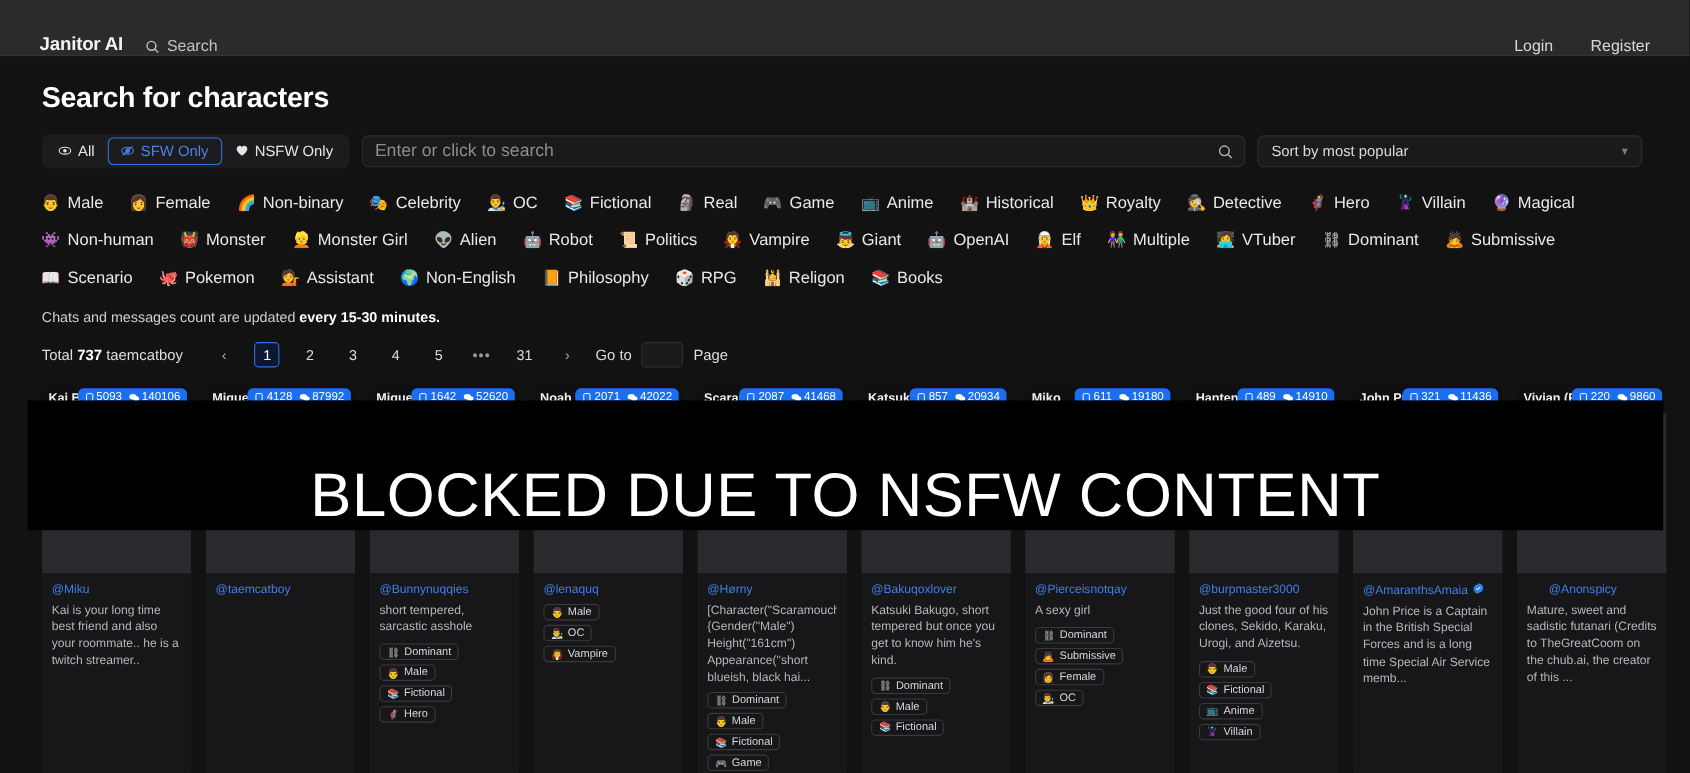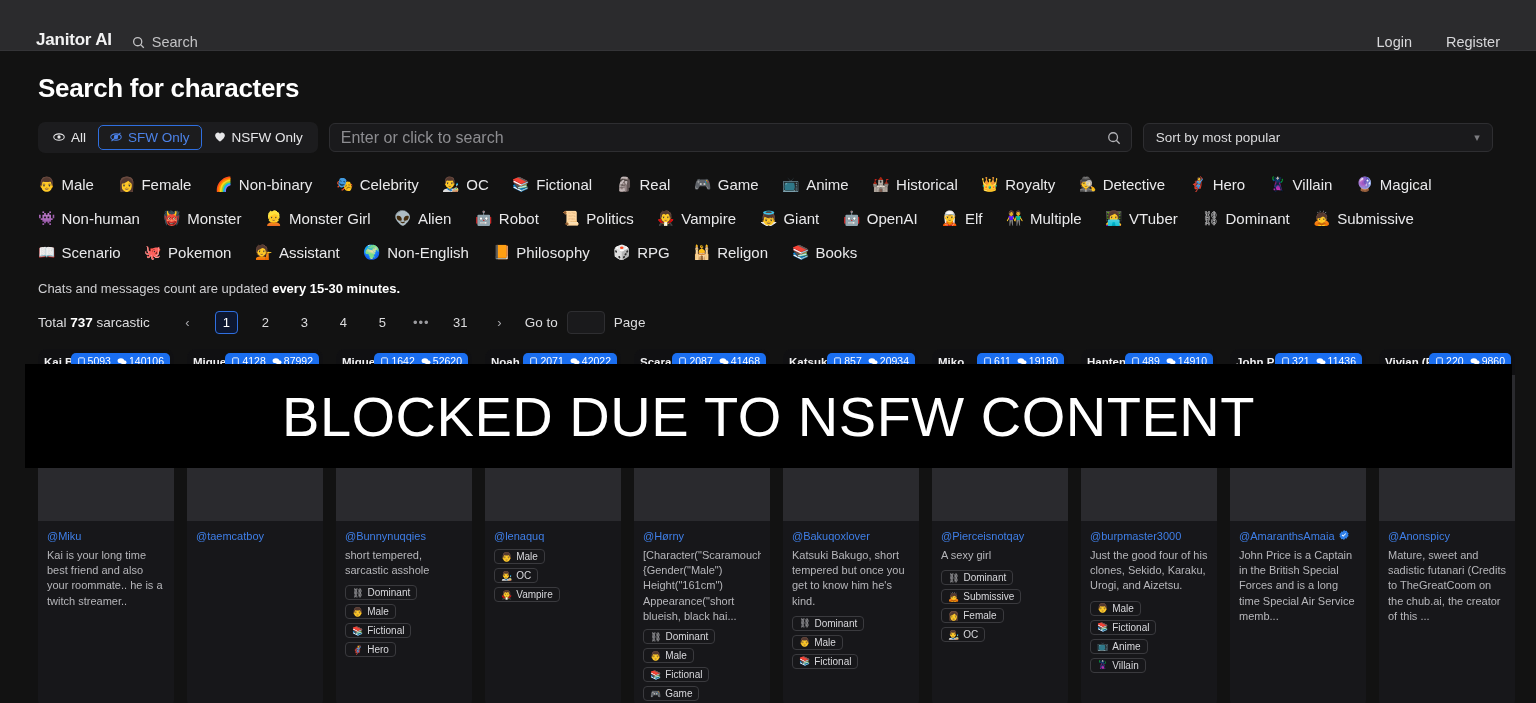--- a/index.html
+++ b/index.html
@@ -210,23 +210,23 @@
     color: #d8d8dc; font-size: 10px;
     white-space: nowrap;
   }
   .chip .em { font-size: 9px; }
   .verified { color: #2f7fe8; font-size: 10px; }
 
   
   .nsfw-overlay {
     position: absolute;
     left: 25px; top: 364px;
-    width: 1487px; height: 104px;
+    width: 1487px; height: 118px;
     background: #000000;
-    display: flex; align-items: center; justify-content: center;
+    display: flex; align-items: flex-end; justify-content: center;
     z-index: 50;
   }
   .nsfw-overlay .txt {
     color: #ffffff;
     font-size: 56px;
     font-weight: 300;
     letter-spacing: 0.5px;
     font-family: "Liberation Sans", sans-serif;
   }
 </style>
@@ -451,21 +451,21 @@
         </div>
       </div>
     </div>
 
   <div class="notice">
     <span>Chats and messages count are updated </span><b>every 15-30 minutes.</b>
   </div>
 
   <div class="pager">
     <div class="pager-total">
-      <span>Total </span><b>737</b><span> sarcastic</span>
+      <span>Total </span><b>737</b><span> taemcatboy</span>
     </div>
     <div class="pg arrow">‹</div>
     <div id="page-numbers" style="display:flex;align-items:center">
         <div class="pg cur">1</div>
         <div class="pg">2</div>
         <div class="pg">3</div>
         <div class="pg">4</div>
         <div class="pg">5</div>
         <div class="pg dots">•••</div>
         <div class="pg">31</div>
@@ -838,21 +838,21 @@
               <svg width="10" height="9" viewBox="0 0 18 16" fill="#fff">
                 <ellipse cx="7" cy="6.5" rx="6" ry="4.5"></ellipse>
                 <ellipse cx="12" cy="9.5" rx="5" ry="3.8"></ellipse>
               </svg>
               <i style="font-style:normal">9860</i>
             </span>
           </div>
         </div>
         <div class="thumb"></div>
         <div class="card-body">
-          <div style="display: flex; align-items: center; gap: 4px;">
+          <div style="display: flex; align-items: center; gap: 4px; margin-left: 20px;">
             <span class="handle">@Anonspicy</span>
           </div>
           <div class="desc">Mature, sweet and sadistic futanari (Credits to TheGreatCoom on the chub.ai, the creator of this ...</div>
         </div>
       </div>
     </div>
 </div>
 
 <div class="nsfw-overlay">
   <div class="txt">BLOCKED DUE TO NSFW CONTENT</div>

